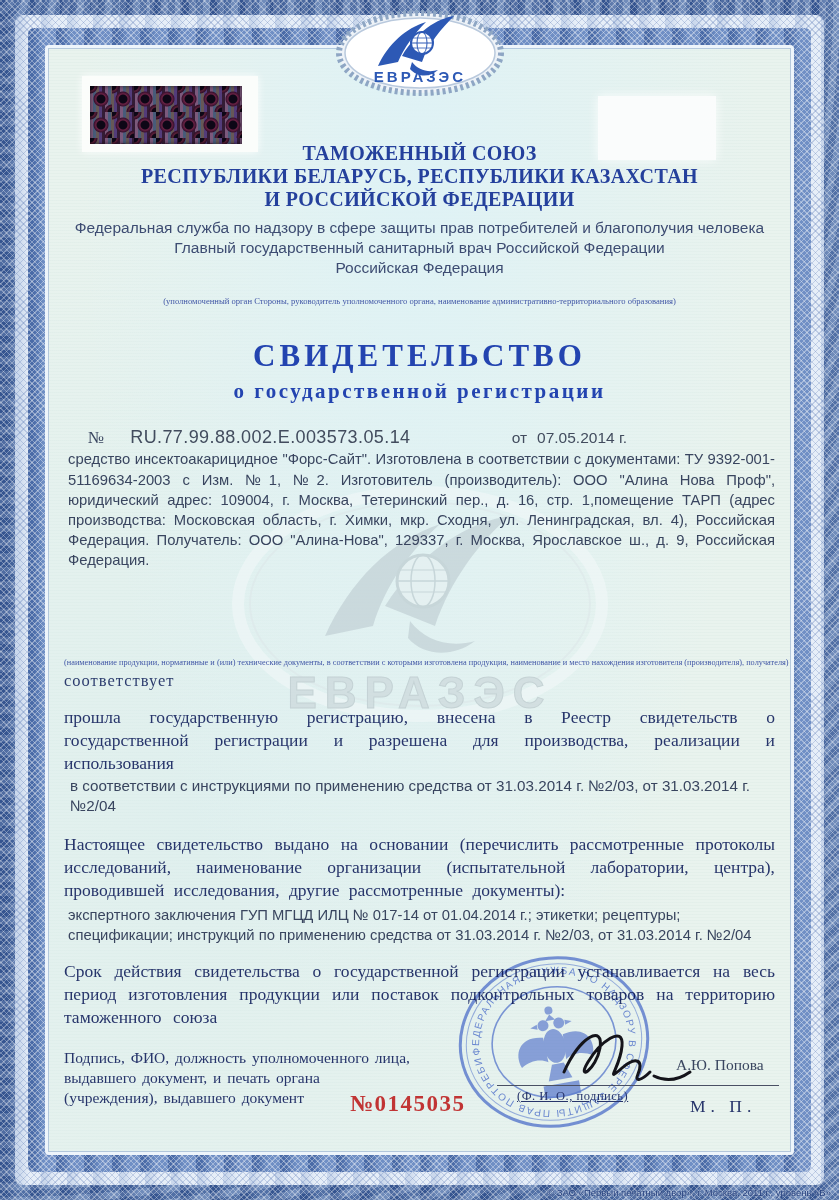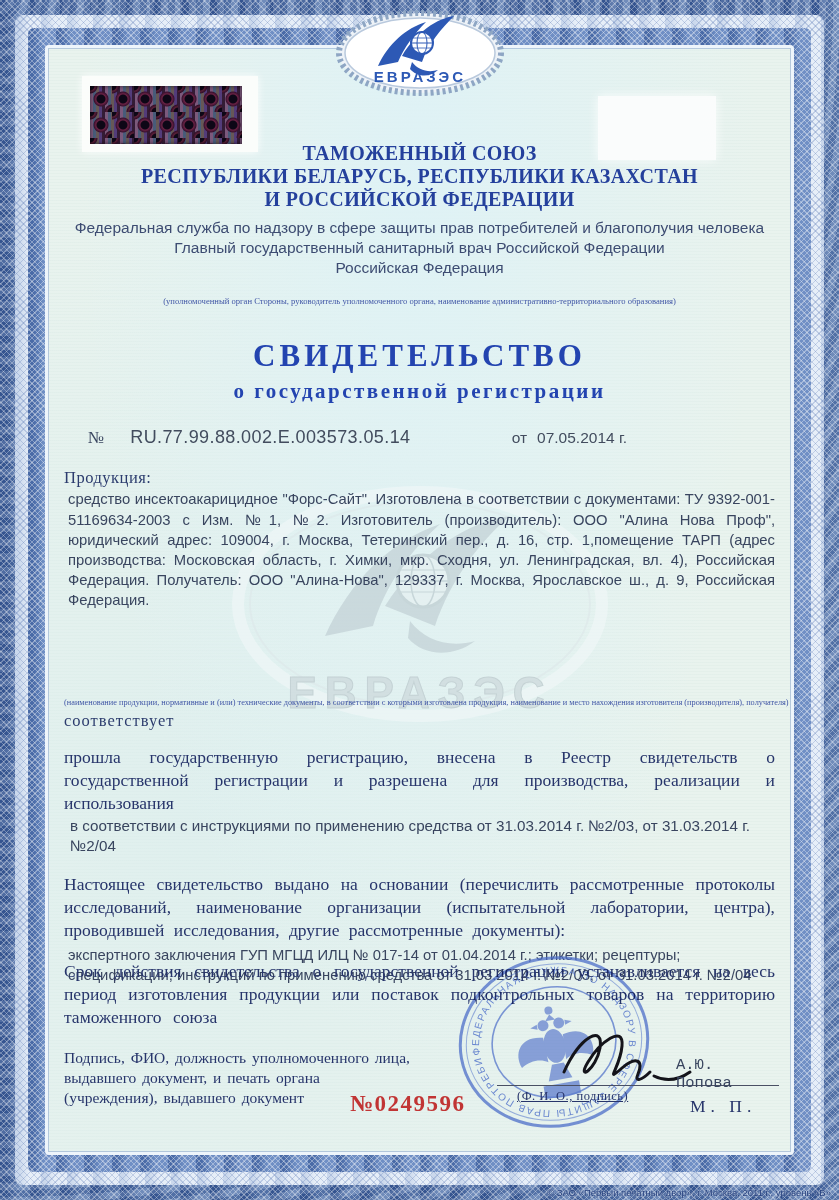--- a/index.html
+++ b/index.html
@@ -84,21 +84,21 @@
   .instructions { font-family:"Liberation Sans", sans-serif; font-size:15.2px; color:#39455f; line-height:1.32; padding-left:6px; margin-top:2px; }
   .basis { font-size:17.5px; color:#27356b; text-align:justify; line-height:1.3; word-spacing:5px; margin-top:17px; }
   .basis-docs { font-family:"Liberation Sans", sans-serif; font-size:14.8px; color:#39455f; line-height:1.38; padding-left:4px; margin-top:3px; }
 
   
   .bottom { position:absolute; top:912px; left:16px; right:16px; height:190px; z-index:2; }
   .validity { font-size:17.5px; color:#27356b; text-align:justify; line-height:1.3; word-spacing:7px; }
   .sign-caption { font-size:15.5px; color:#27356b; width:352px; line-height:1.28; margin-top:20px; word-spacing:2px; }
   .stamp { position:absolute; left:384px; top:-8px; mix-blend-mode:multiply; opacity:.88; z-index:3; }
   .signature { position:absolute; left:486px; top:54px; z-index:5; }
-  .official-name { position:absolute; left:612px; top:96px; font-family:Liberation Mono, monospace; font-size:15.5px; color:#39455f; z-index:5; }
+  .official-name { position:absolute; left:612px; top:96px; font-family:Liberation Serif, serif; font-size:15.5px; color:#39455f; z-index:5;text-align:center; }
   .sign-line { position:absolute; left:433px; top:125px; width:282px; border-top:1.5px solid #4a5064; z-index:4; }
   .sign-note { position:absolute; left:453px; top:129px; width:240px; text-align:left; font-size:12.5px; color:#27356b; letter-spacing:.5px; z-index:5;text-decoration:underline; }
   .serial { position:absolute; left:286px; top:131px; font-size:23px; font-weight:700; color:#c13434; letter-spacing:1.5px; z-index:5; }
   .seal-mark { position:absolute; left:626px; top:136px; font-size:17.5px; color:#27356b; letter-spacing:5px; z-index:5; }
 
   .copyright { position:absolute; right:8px; bottom:2px; z-index:7;
     font-family:"Liberation Sans", sans-serif; font-size:9.5px; color:#26407e;
     text-shadow:0 0 2px rgba(235,242,250,.9); }
 </style>
 </head>
@@ -141,21 +141,20 @@
       <div class="title-sub">о государственной регистрации</div>
 
       <div class="reg-row">
         <span class="reg-no-label">№</span>
         <span class="reg-number">RU.77.99.88.002.Е.003573.05.14</span>
         <span class="reg-date">
           <span>от</span><span class="d">07.05.2014 г.</span>
         </span>
       </div>
 
-      <div class="prod-label">Продукция:</div>
       <div class="prod-desc">средство инсектоакарицидное "Форс-Сайт". Изготовлена в соответствии с документами: ТУ 9392-001-51169634-2003 с Изм. №1, №2. Изготовитель (производитель): ООО "Алина Нова Проф", юридический адрес: 109004, г. Москва, Тетеринский пер., д. 16, стр. 1,помещение ТАРП (адрес производства: Московская область, г. Химки, мкр. Сходня, ул. Ленинградская, вл. 4), Российская Федерация. Получатель: ООО "Алина-Нова", 129337, г. Москва, Ярославское ш., д. 9, Российская Федерация.</div>
       <div class="prod-note">(наименование продукции, нормативные и (или) технические документы, в соответствии с которыми изготовлена продукция, наименование и место нахождения изготовителя (производителя), получателя)</div>
 
       <div class="comply-label">соответствует</div>
 
       <div class="statement">прошла государственную регистрацию, внесена в Реестр свидетельств о государственной регистрации и разрешена для производства, реализации и использования</div>
       <div class="instructions">в соответствии с инструкциями по применению средства от 31.03.2014 г. №2/03, от 31.03.2014 г. №2/04</div>
 
       <div class="basis">Настоящее свидетельство выдано на основании (перечислить рассмотренные протоколы исследований, наименование организации (испытательной лаборатории, центра), проводившей исследования, другие рассмотренные документы):</div>
       <div class="basis-docs">экспертного заключения ГУП МГЦД ИЛЦ № 017-14 от 01.04.2014 г.; этикетки; рецептуры; спецификации; инструкций по применению средства от 31.03.2014 г. №2/03, от 31.03.2014 г. №2/04</div>
@@ -193,21 +192,21 @@
       <svg class="signature" width="160" height="80" viewBox="0 0 160 80">
         <g fill="none" stroke="#14141a" stroke-width="3" stroke-linecap="round">
           <path d="M14,58 C30,22 54,10 50,34 C46,56 26,68 38,48 C50,28 74,10 72,32 C70,54 54,70 72,54 C86,42 94,46 88,60 C84,69 92,66 100,58"></path>
           <path d="M104,62 C118,69 130,65 140,58"></path>
         </g>
       </svg>
 
       <div class="official-name">А.Ю. Попова</div>
       <div class="sign-line"></div>
       <div class="sign-note">(Ф. И. О., подпись)</div>
-      <div class="serial">№0249596</div>
+      <div class="serial">№0145035</div>
       <div class="seal-mark">М. П.</div>
     </div>
   </div>
 
   <div class="holo-patch"></div>
   <div class="holo"></div>
   <div class="blank-box"></div>
 
   <svg class="logo" width="172" height="86" viewBox="0 0 172 86">
     <ellipse cx="86" cy="43" rx="81" ry="40" fill="#eef3f8" stroke="#8ea6c4" stroke-width="6" stroke-dasharray="3 3"></ellipse>

